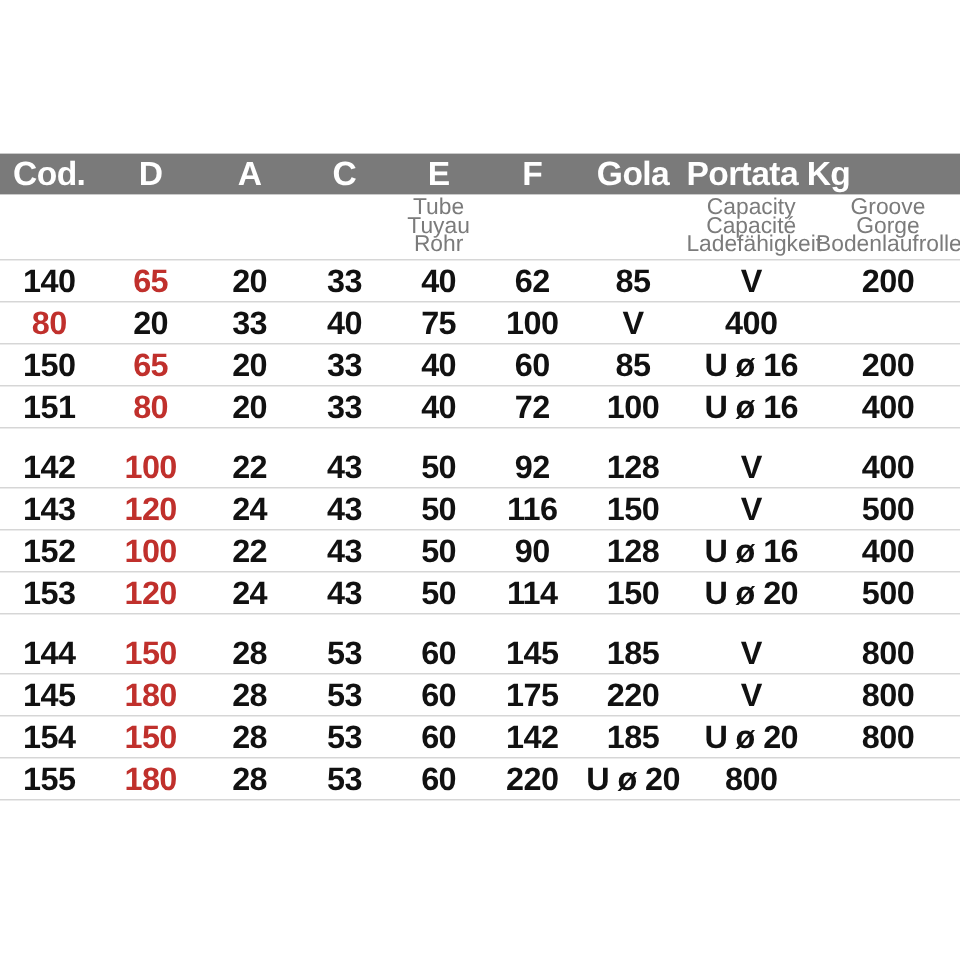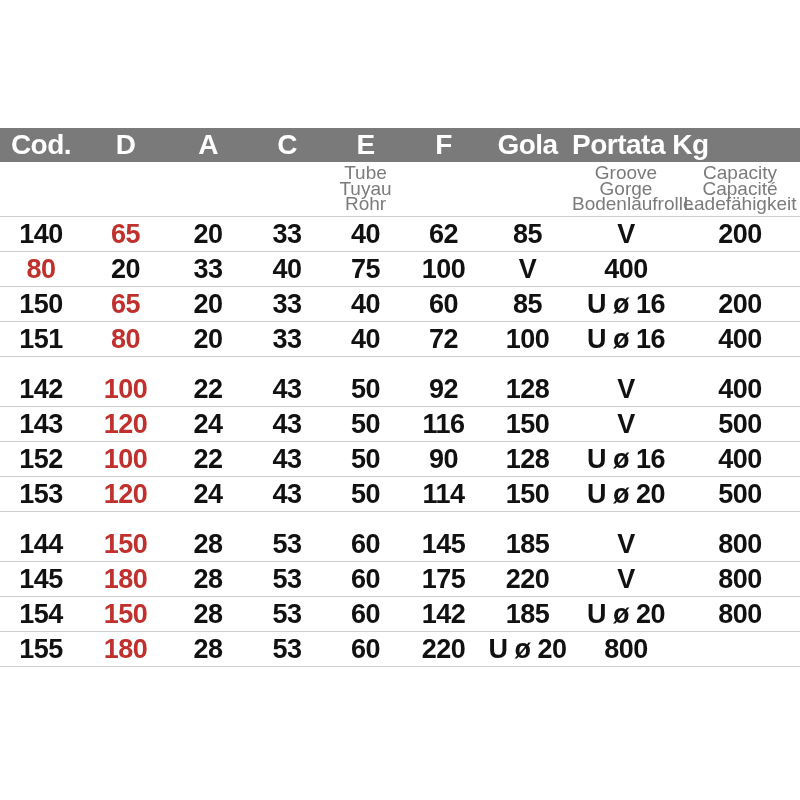--- a/index.html
+++ b/index.html
@@ -105,28 +105,28 @@
       <div class="subheader-cell"></div>
       <div class="subheader-cell"></div>
       <div class="subheader-cell">
         <span>Tube</span>
         <span>Tuyau</span>
         <span>Rohr</span>
       </div>
       <div class="subheader-cell"></div>
       <div class="subheader-cell"></div>
       <div class="subheader-cell">
+        <span>Capacity</span>
+        <span>Capacité</span>
+        <span>Ladefähigkeit</span>
+      </div>
+      <div class="subheader-cell">
         <span>Groove</span>
         <span>Gorge</span>
         <span>Bodenlaufrolle</span>
-      </div>
-      <div class="subheader-cell">
-        <span>Capacity</span>
-        <span>Capacité</span>
-        <span>Ladefähigkeit</span>
       </div>
     </div>
 
     <div>
         <div class="group">
           <div class="grid row">
             <div class="cell">140</div>
             <div class="cell red">65</div>
             <div class="cell">20</div>
             <div class="cell">33</div>

